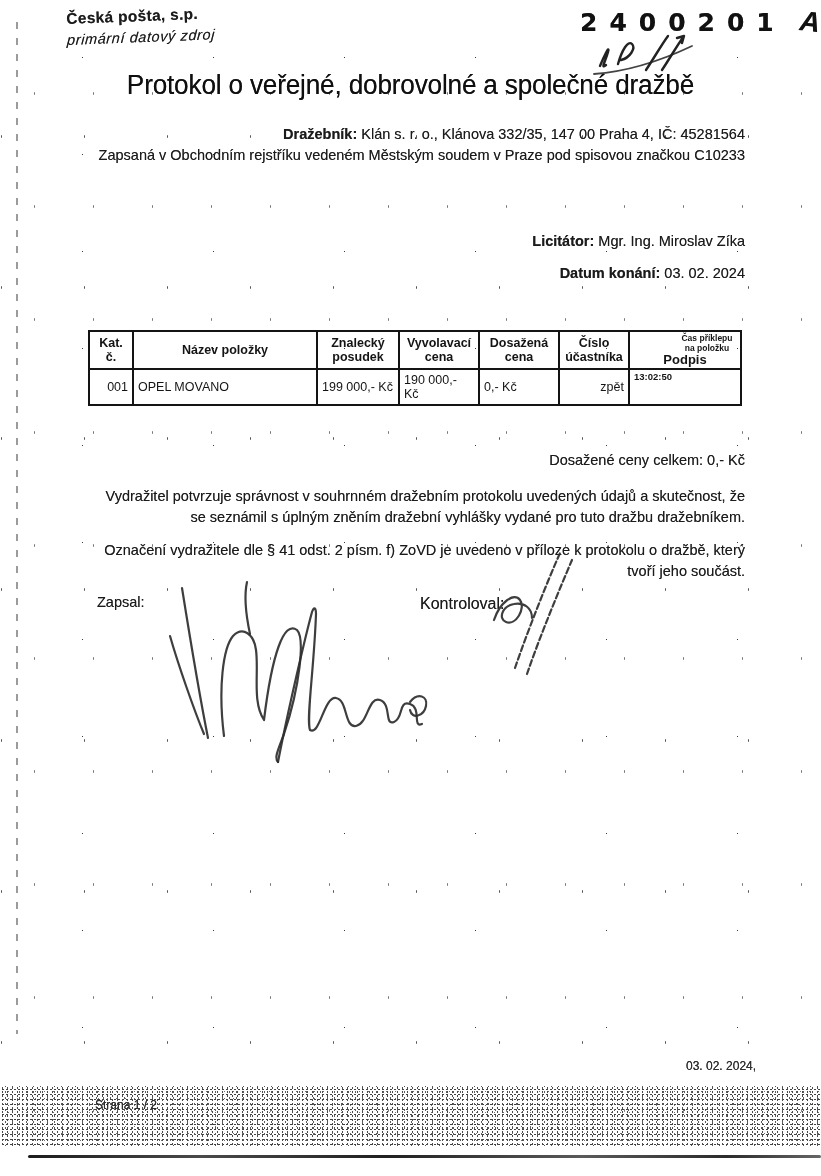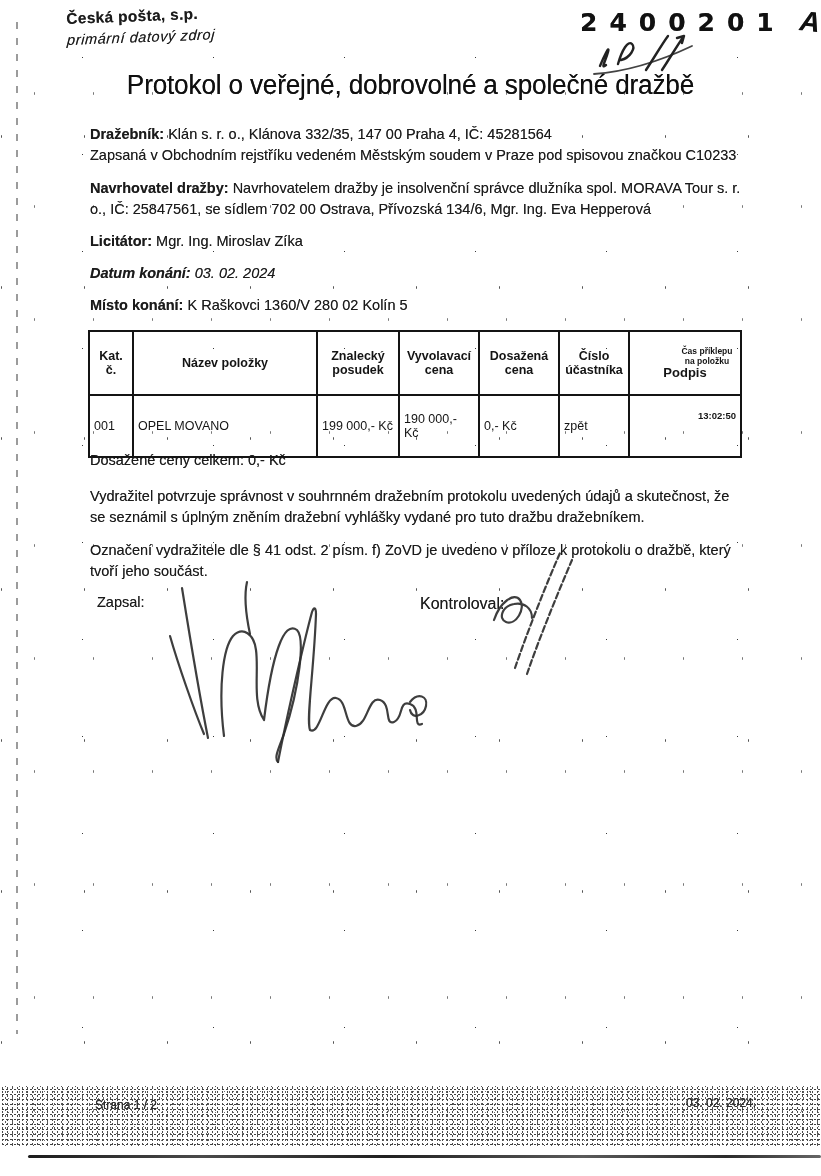--- a/index.html
+++ b/index.html
@@ -19,34 +19,34 @@
   
   .letterhead{top:10px;left:66px;transform:rotate(-2.2deg);transform-origin:left top;}
   .org{font-weight:bold;font-size:15.5px;letter-spacing:.3px;}
   .org-sub{font-style:italic;font-size:14.5px;letter-spacing:.6px;margin-top:4px;transform:skewX(-6deg);}
   
   .stamp{top:6px;left:580px;white-space:nowrap;}
   .stamp-num{font-family:"DejaVu Sans",sans-serif;font-weight:bold;font-size:25px;letter-spacing:12px;color:#111;}
   .stamp-letter{display:inline-block;font-weight:bold;font-style:italic;font-size:28px;margin-left:14px;transform:rotate(6deg);color:#111;}
   .title{top:70px;left:0;width:821px;text-align:center;font-size:27px;color:#0f0f0f;
          transform:scaleX(.97);letter-spacing:-.2px;text-shadow:0 0 .5px rgba(0,0,0,.7);}
-  .para{font-size:14.5px;line-height:21px;width:655px;left:90px;}
+  .para{font-size:14.5px;line-height:21px;width:655px;left:90px;text-align:right;}
   .label{font-weight:bold;}
   .block{display:block;}
   
   .dtable{position:absolute;top:330px;left:88px;border-collapse:collapse;table-layout:fixed;width:652px;
           font-size:12.5px;color:#141414;}
-  .dtable th,.dtable td{border:2px solid #141414;padding:14px 4px;overflow:hidden;}
+  .dtable th,.dtable td{border:2px solid #141414;padding:1px 4px;overflow:hidden;}
   .dtable th{font-weight:bold;text-align:center;line-height:14px;height:34px;}
   .dtable td{height:32px;}
   .th-small{display:block;font-size:8.5px;font-weight:bold;line-height:10px;margin-left:44px;}
   .th-podpis{display:block;font-size:13px;font-weight:bold;line-height:14px;}
-  .c-center{text-align:left;}
+  .c-center{text-align:right;}
   .c-left{text-align:left;margin-left:10px;}
-  .cell-time{vertical-align:top;text-align:right;font-size:9.5px;font-weight:bold;padding-top:1px;}
+  .cell-time{vertical-align:top;text-align:left;font-size:9.5px;font-weight:bold;padding-top:1px;}
   
   .sig-svg{position:absolute;pointer-events:none;}
   .sig-stroke{fill:none;stroke:#2e2e2e;stroke-width:2.2;stroke-linecap:round;stroke-linejoin:round;opacity:.92;}
   .sig-dash{stroke-dasharray:6 3;}
   .hand-svg{position:absolute;pointer-events:none;}
   .hand-stroke{fill:none;stroke:#222;stroke-width:2.4;stroke-linecap:round;stroke-linejoin:round;}
   
   .edge-line{position:absolute;left:16px;top:22px;width:1.5px;height:1012px;opacity:.55;
     background:repeating-linear-gradient(to bottom,#4a4a4a 0 7px,transparent 7px 16px);}
   
@@ -86,35 +86,29 @@
     <path class="hand-stroke" d="M2,44 C30,42 62,34 100,16" style="stroke-width:1.8;opacity:.85;"></path>
   </svg>
 
   <div class="txt title">Protokol o veřejné, dobrovolné a společné dražbě</div>
 
   <div class="txt para" style="top:124px;">
     <span class="label">Dražebník:</span><span> Klán s. r. o., Klánova 332/35, 147 00 Praha 4, IČ: 45281564</span>
     <span class="block">Zapsaná v Obchodním rejstříku vedeném Městským soudem v Praze pod spisovou značkou C10233</span>
   </div>
 
-  <div class="txt para" style="top:178px;">
-    <span class="label">Navrhovatel dražby:</span><span> Navrhovatelem dražby je insolvenční správce dlužníka spol. MORAVA Tour s. r. o., IČ: 25847561, se sídlem 702 00 Ostrava, Přívozská 134/6, Mgr. Ing. Eva Hepperová</span>
-  </div>
 
   <div class="txt para" style="top:231px;">
     <span class="label">Licitátor:</span><span> Mgr. Ing. Miroslav Zíka</span>
   </div>
 
-  <div class="txt para" style="top:263px;font-style:italic;">
+  <div class="txt para" style="top:263px;">
     <span class="label">Datum konání:</span><span> 03. 02. 2024</span>
   </div>
 
-  <div class="txt para" style="top:295px;">
-    <span class="label">Místo konání:</span><span> K Raškovci 1360/V 280 02 Kolín 5</span>
-  </div>
 
   <table class="dtable">
     <colgroup>
       <col style="width:44px">
         <col style="width:184px">
         <col style="width:82px">
       <col style="width:80px">
         <col style="width:80px">
         <col style="width:70px">
         <col style="width:112px">
@@ -164,17 +158,17 @@
   </svg>
 
   <svg class="sig-svg" style="left:480px;top:540px;" width="110" height="140" viewBox="0 0 110 140">
     <path class="sig-stroke sig-dash" d="M35,128 C48,90 68,40 80,13"></path>
     <path class="sig-stroke sig-dash" d="M47,134 C60,96 80,48 92,20"></path>
     <path class="sig-stroke" d="M14,80 C20,62 34,52 40,60 C46,68 36,86 26,82 C18,79 22,66 34,64 C44,62 52,68 52,78"></path>
   </svg>
 
   <div class="noise-band"></div>
   <div class="txt footer-text" style="top:1098px;left:95px;">Strana 1 / 2</div>
-  <div class="txt footer-text" style="top:1096px;left:686px;">03. 02. 2024,</div>
+  <div class="txt footer-text" style="top:1059px;left:686px;">03. 02. 2024,</div>
 
   <div class="bottom-line"></div>
 
 </div>
 
 </body></html>

